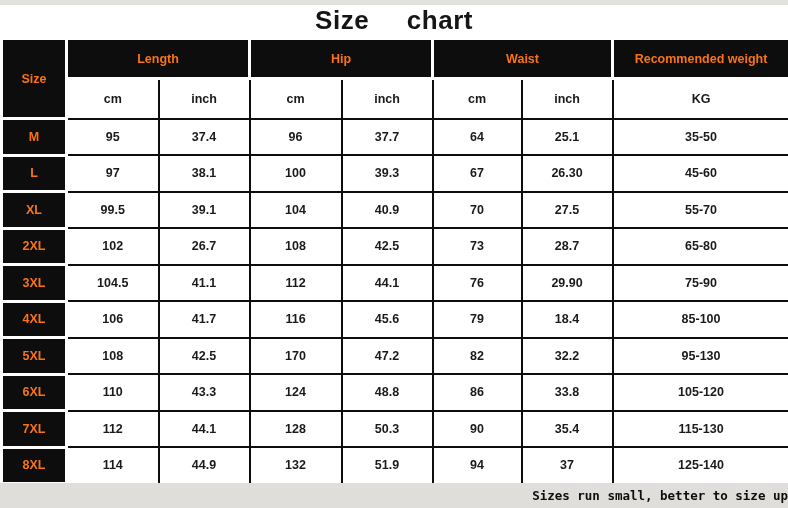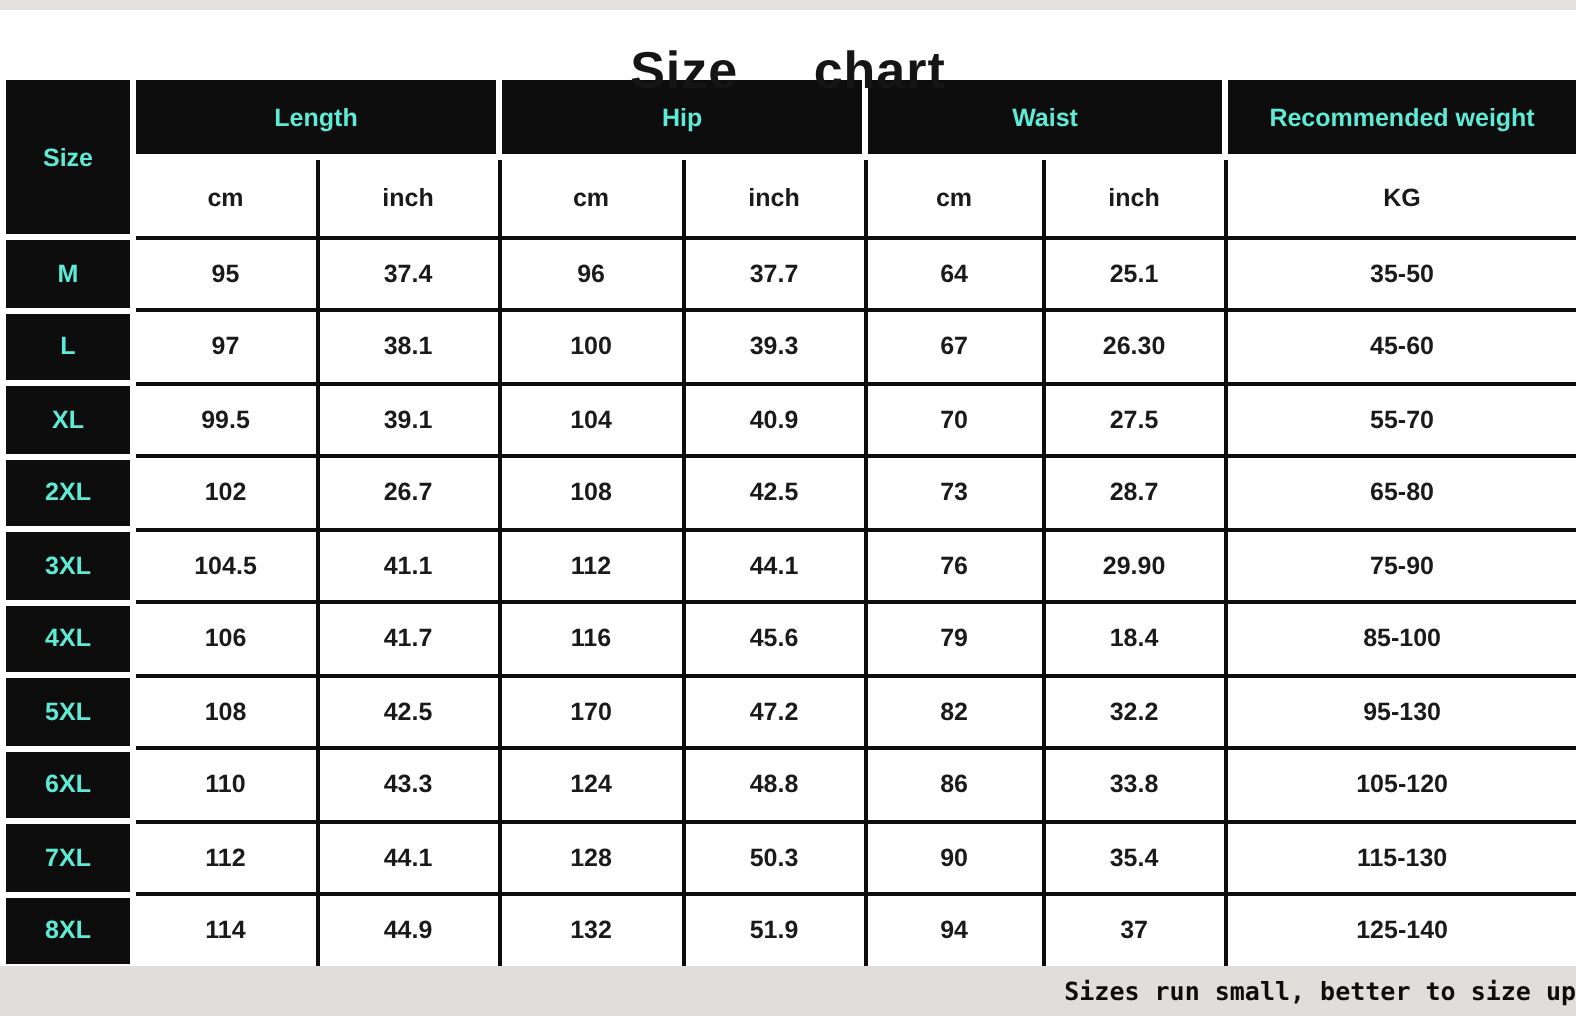--- a/index.html
+++ b/index.html
@@ -17,21 +17,21 @@
     width: 788px;
     background: #e3e1de;
   }
   .page-title {
     text-align: center;
     font-size: 26px;
     font-weight: bold;
     color: #151515;
     word-spacing: 30px;
     letter-spacing: 0.5px;
-    padding-top: 15px;
+    padding-top: 0;
     height: 32px;
     line-height: 30px;
   }
   table.size-table {
     width: 788px;
     border-collapse: collapse;
     table-layout: fixed;
   }
   table.size-table th, table.size-table td {
     font-size: 12.5px;
@@ -43,21 +43,21 @@
   table.size-table td, table.size-table th.light {
     background: #ffffff;
     color: #1a1a1a;
     border: 2px solid #0d0d0d;
     height: 36.5px;
   }
   th.light { height: 40px !important; }
   
   table.size-table .dark {
     background: #0d0d0d;
-    color: #5eead4;
+    color: #f97316;
     border: 3px solid #ffffff;
   }
   tr.group-row .dark { height: 40px; }
   .dark.edge-left  { border-left: none; }
   .dark.edge-top   { border-top: none; }
   .dark.edge-right { border-right: none; margin-left: 19px; }
   .footer-note {
     position: absolute;
     left: 0;
     bottom: 0;

